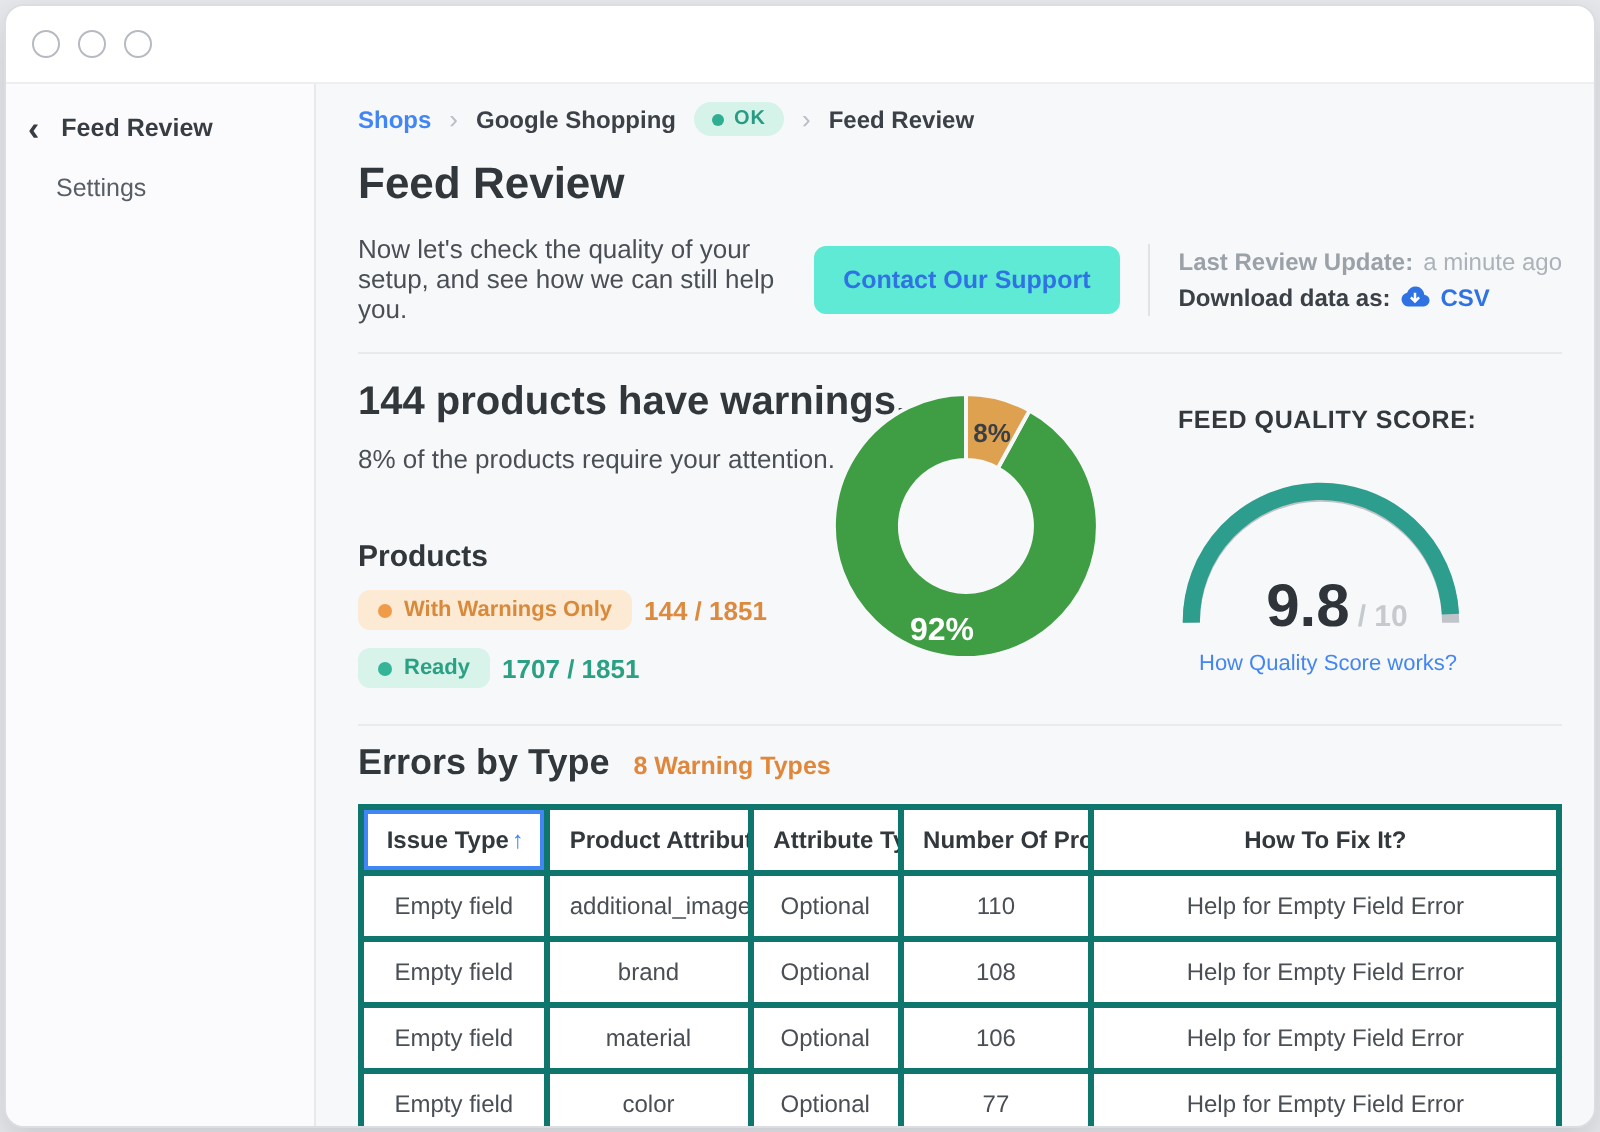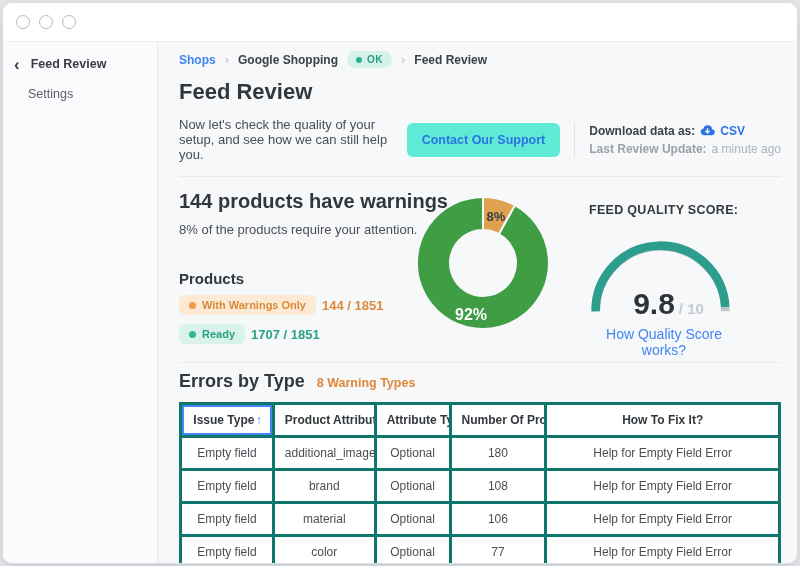--- a/index.html
+++ b/index.html
@@ -46,21 +46,21 @@
   .pill-ready{background:#d8f3ea;color:#2aa184;} .pill-ready .dot{background:#35b597;}
   .legend-val{font-size:13px;font-weight:800;}
   .v-warn{color:#dd8a3f;} .v-ready{color:#2aa184;}
   .donut{position:absolute;left:238px;top:20px;}
   .gauge{position:absolute;left:410px;top:26px;width:200px;}
   .gauge-title{font-size:12.5px;font-weight:800;color:#33383d;letter-spacing:.3px;}
   .gauge-arc{position:relative;width:143px;height:78px;margin-top:22px;}
   .gauge-score{position:absolute;left:16px;right:0;bottom:-4px;text-align:center;white-space:nowrap;}
   .score-num{font-size:30px;font-weight:800;color:#2f343a;}
   .score-max{font-size:15px;font-weight:700;color:#c6cacf;margin-left:4px;}
-  .gauge-link{width:150px;text-align:center;margin-top:9px;font-size:14px;color:#4285f4;cursor:pointer;}
+  .gauge-link{width:150px;text-align:center;margin-top:9px;font-size:11px;color:#4285f4;cursor:pointer;}
   .errors-head{display:flex;align-items:baseline;gap:12px;margin-top:8px;}
   .errors-title{font-size:18px;font-weight:800;color:#32373c;}
   .errors-badge{font-size:12.5px;font-weight:800;color:#e0873b;}
   table.errors{width:100%;border-collapse:collapse;margin-top:10px;background:#fff;font-size:12px;table-layout:fixed;}
   table.errors th,table.errors td{border:3px solid #0f766e;text-align:center;padding:8px 10px;overflow:hidden;white-space:nowrap;}
   table.errors th{font-weight:700;color:#33383d;background:#fff;cursor:pointer;}
   th.sorted{box-shadow:inset 0 0 0 2px #4285f4;}
   .sort-arrow{float:right;color:#4285f4;font-weight:400;}
   table.errors td{color:#4a4f55;}
   td.link{color:#5b8cf0;cursor:pointer;}
@@ -99,30 +99,30 @@
       </div>
 
       <h1 class="page-title">Feed Review</h1>
 
       <div class="header-row">
         <div class="subtitle">Now let's check the quality of your setup, and see how we can still help you.</div>
         <button class="support-btn">Contact Our Support</button>
         <div class="vdiv"></div>
         <div class="dl">
           <div class="dl-row">
+            <span class="lr-label">Last Review Update:</span>
+            <span class="lr-value">a minute ago</span>
+          </div>
+          <div class="dl-row">
             <span class="dl-label">Download data as:</span>
             <svg width="15" height="15" viewBox="0 0 24 24">
               <path fill="#2f72e4" d="M19.4 10.1A7 7 0 0 0 5.7 8.6 5.5 5.5 0 0 0 6.5 19.5h11.9a4.6 4.6 0 0 0 1-9.4z"></path>
               <path fill="#fff" d="M11 8.5h2v4.67l1.59-1.58L16 13l-4 4-4-4 1.41-1.41L11 13.17z"></path>
             </svg>
             <span class="csv">CSV</span>
-          </div>
-          <div class="dl-row">
-            <span class="lr-label">Last Review Update:</span>
-            <span class="lr-value">a minute ago</span>
           </div>
         </div>
       </div>
 
       <hr class="hdiv">
 
       <div class="summary">
         <div class="headline">144 products have warnings.</div>
         <div class="subtext">8% of the products require your attention.</div>
         <div class="products-label">Products</div>
@@ -189,21 +189,21 @@
             <th>Attribute Type</th>
             <th>Number Of Products</th>
             <th>How To Fix It?</th>
           </tr>
         </thead>
         <tbody>
           <tr>
             <td>Empty field</td>
             <td>additional_image_link</td>
             <td>Optional</td>
-            <td>180</td>
+            <td>110</td>
             <td class="link">Help for Empty Field Error</td>
           </tr>
           <tr>
             <td>Empty field</td>
             <td>brand</td>
             <td>Optional</td>
             <td>108</td>
             <td class="link">Help for Empty Field Error</td>
           </tr>
           <tr>

